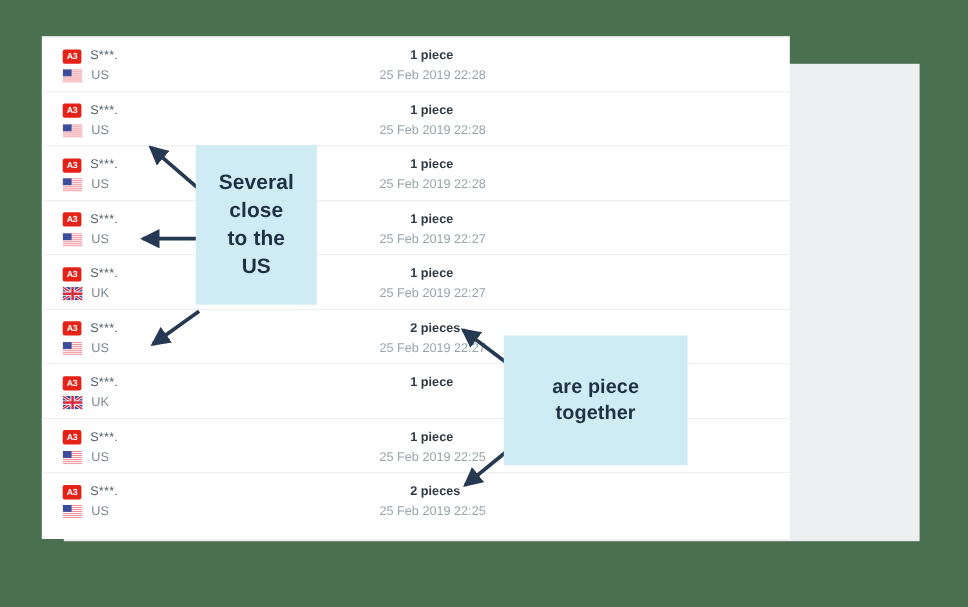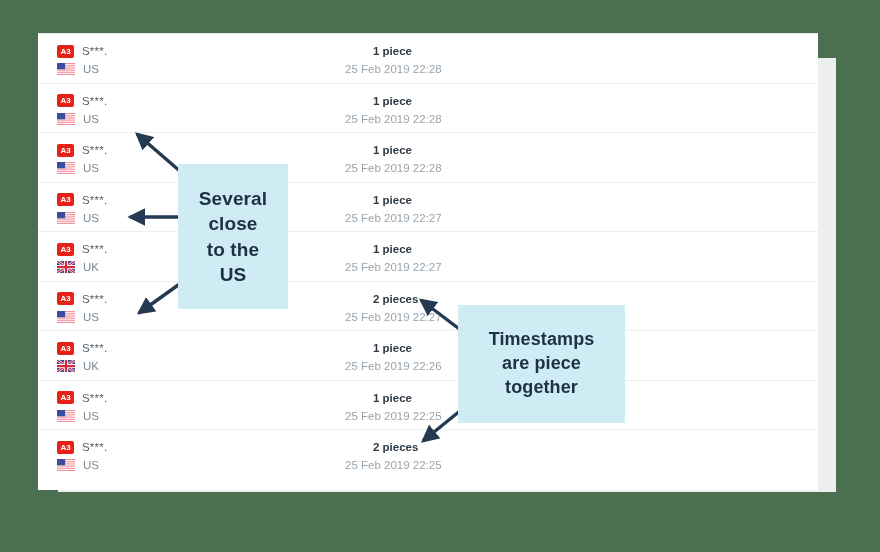--- a/index.html
+++ b/index.html
@@ -27,21 +27,21 @@
     left: 58px;
     top: 58px;
     width: 778px;
     height: 434px;
     background: #eceef0;
   }
   .front-card {
     position: absolute;
     left: 38px;
     top: 33px;
-    width: 780px;
+    width: 680px;
     height: 457px;
     background: #ffffff;
     border-top: 1px solid #e4e6e8;
     box-sizing: border-box;
   }
 
   
   .order-list {
     position: absolute;
     left: 0; top: 0;
@@ -136,21 +136,21 @@
     text-align: center;
     display: flex;
     flex-direction: column;
     justify-content: center;
     align-items: center;
     line-height: 1.32;
     box-sizing: border-box;
   }
   #callout-orders {
     left: 178px;
-    top: 164px;
+    top: 132px;
     width: 110px;
     height: 145px;
     font-size: 19px;
     letter-spacing: 0.1px;
   }
   #callout-timestamps {
     left: 458px;
     top: 305px;
     width: 167px;
     height: 118px;
@@ -341,21 +341,20 @@
                 <path d="M0,0 L60,40 M60,0 L0,40" stroke="#ffffff" stroke-width="9"></path>
                 <path d="M0,0 L60,40 M60,0 L0,40" stroke="#d8283b" stroke-width="4.5"></path>
                 <path d="M30,0 L30,40 M0,20 L60,20" stroke="#ffffff" stroke-width="13"></path>
                 <path d="M30,0 L30,40 M0,20 L60,20" stroke="#d8283b" stroke-width="7.5"></path>
               </svg>
               <span class="country-label">UK</span>
             </div>
           </div>
           <div class="col-details">
             <div class="pieces">1 piece</div>
-            <div class="timestamp">25 Feb 2019 22:26</div>
           </div>
         </div>
         <div class="order-row">
           <div class="col-seller">
             <div class="seller-line">
               <span class="rank-badge">A3</span>
               <span class="seller-name">S***.</span>
             </div>
             <div class="country-line">
               <svg class="flag" viewBox="0 0 60 40" preserveAspectRatio="none">
@@ -422,18 +421,17 @@
   </svg>
 
   <div class="callout" id="callout-orders">
     <span>Several</span>
     <span>close</span>
     <span>to the</span>
     <span>US</span>
   </div>
 
   <div class="callout" id="callout-timestamps">
-    <span>Timestamps</span>
     <span>are piece</span>
     <span>together</span>
   </div>
 
 </div>
 
 </body></html>

